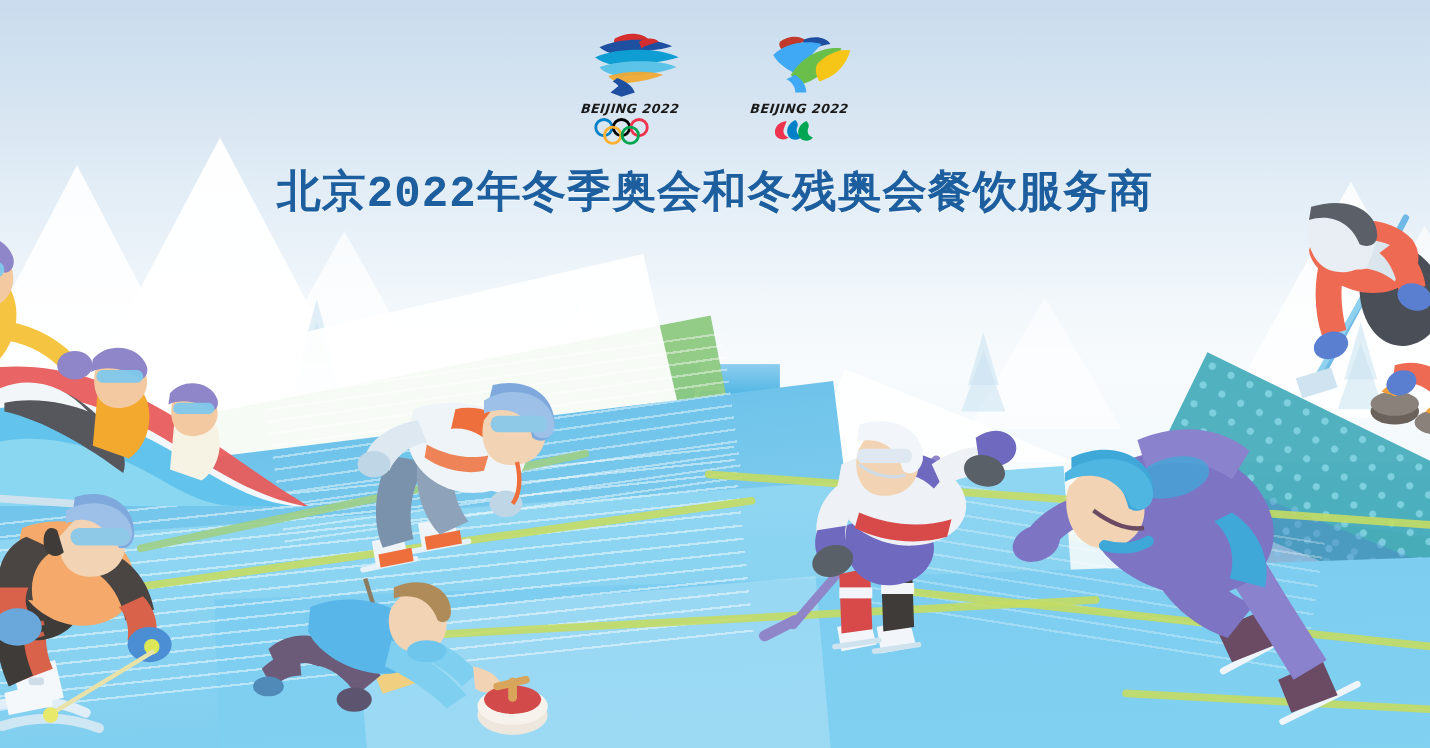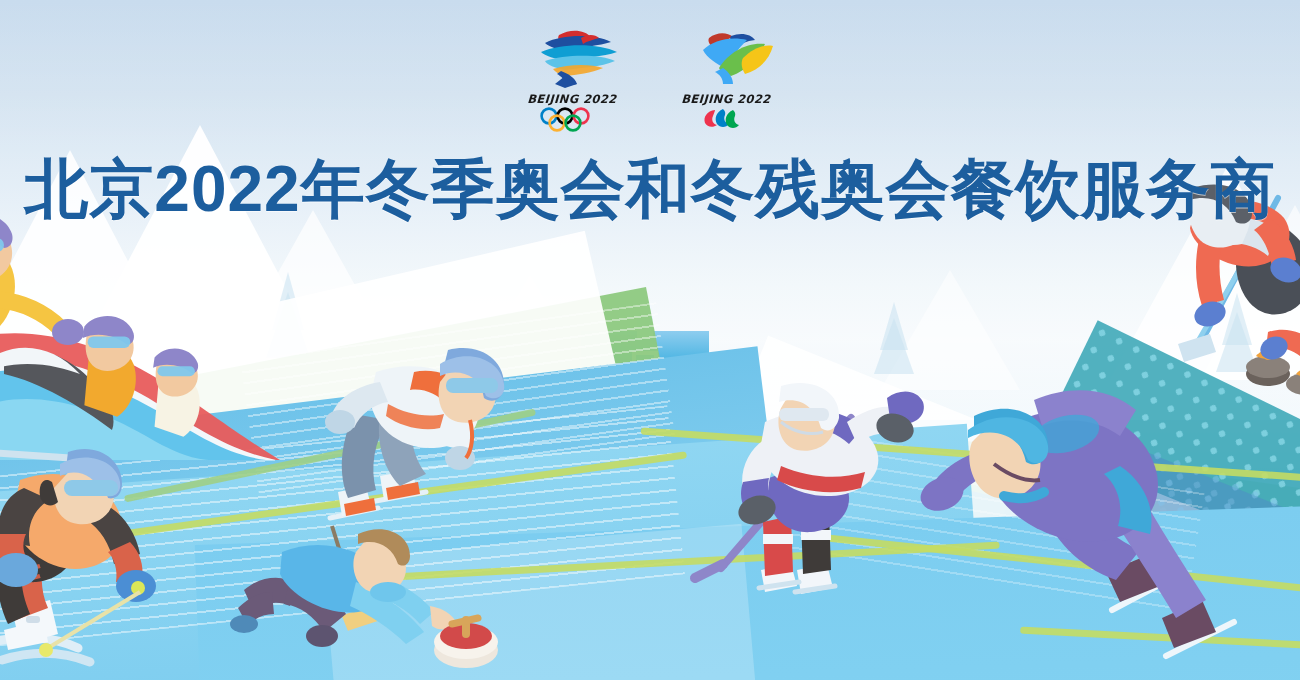--- a/index.html
+++ b/index.html
@@ -96,22 +96,22 @@
   .rb6{left:120px;top:452px;width:420px;transform:rotate(-12deg);background:#9ecf86;}
 
   
   #logos{position:absolute;left:0;right:0;top:28px;display:flex;justify-content:center;gap:46px;}
   .logo{width:108px;text-align:center;}
   .logo svg{display:block;margin:0 auto;}
   .logoword{font-family:"DejaVu Sans",sans-serif;font-weight:700;font-style:italic;
     font-size:11.5px;letter-spacing:.4px;color:#1a1a1a;margin-top:2px;transform:skewX(-6deg);}
 
   #title{position:absolute;left:0;right:0;top:146px;text-align:center;
-    font-family:Liberation Sans, sans-serif;
-    font-weight:700;font-size:64px;letter-spacing:1px;color:#1c5e9e;
+    font-family:Liberation Mono, monospace;
+    font-weight:700;font-size:40px;letter-spacing:1px;color:#1c5e9e;
     text-shadow:0 1px 0 rgba(255,255,255,.6);white-space:nowrap;}
 
   
   .ath{position:absolute;}
   .ath svg{display:block;overflow:visible;}
 </style>
 </head>
 <body>
 
 <div id="banner">

